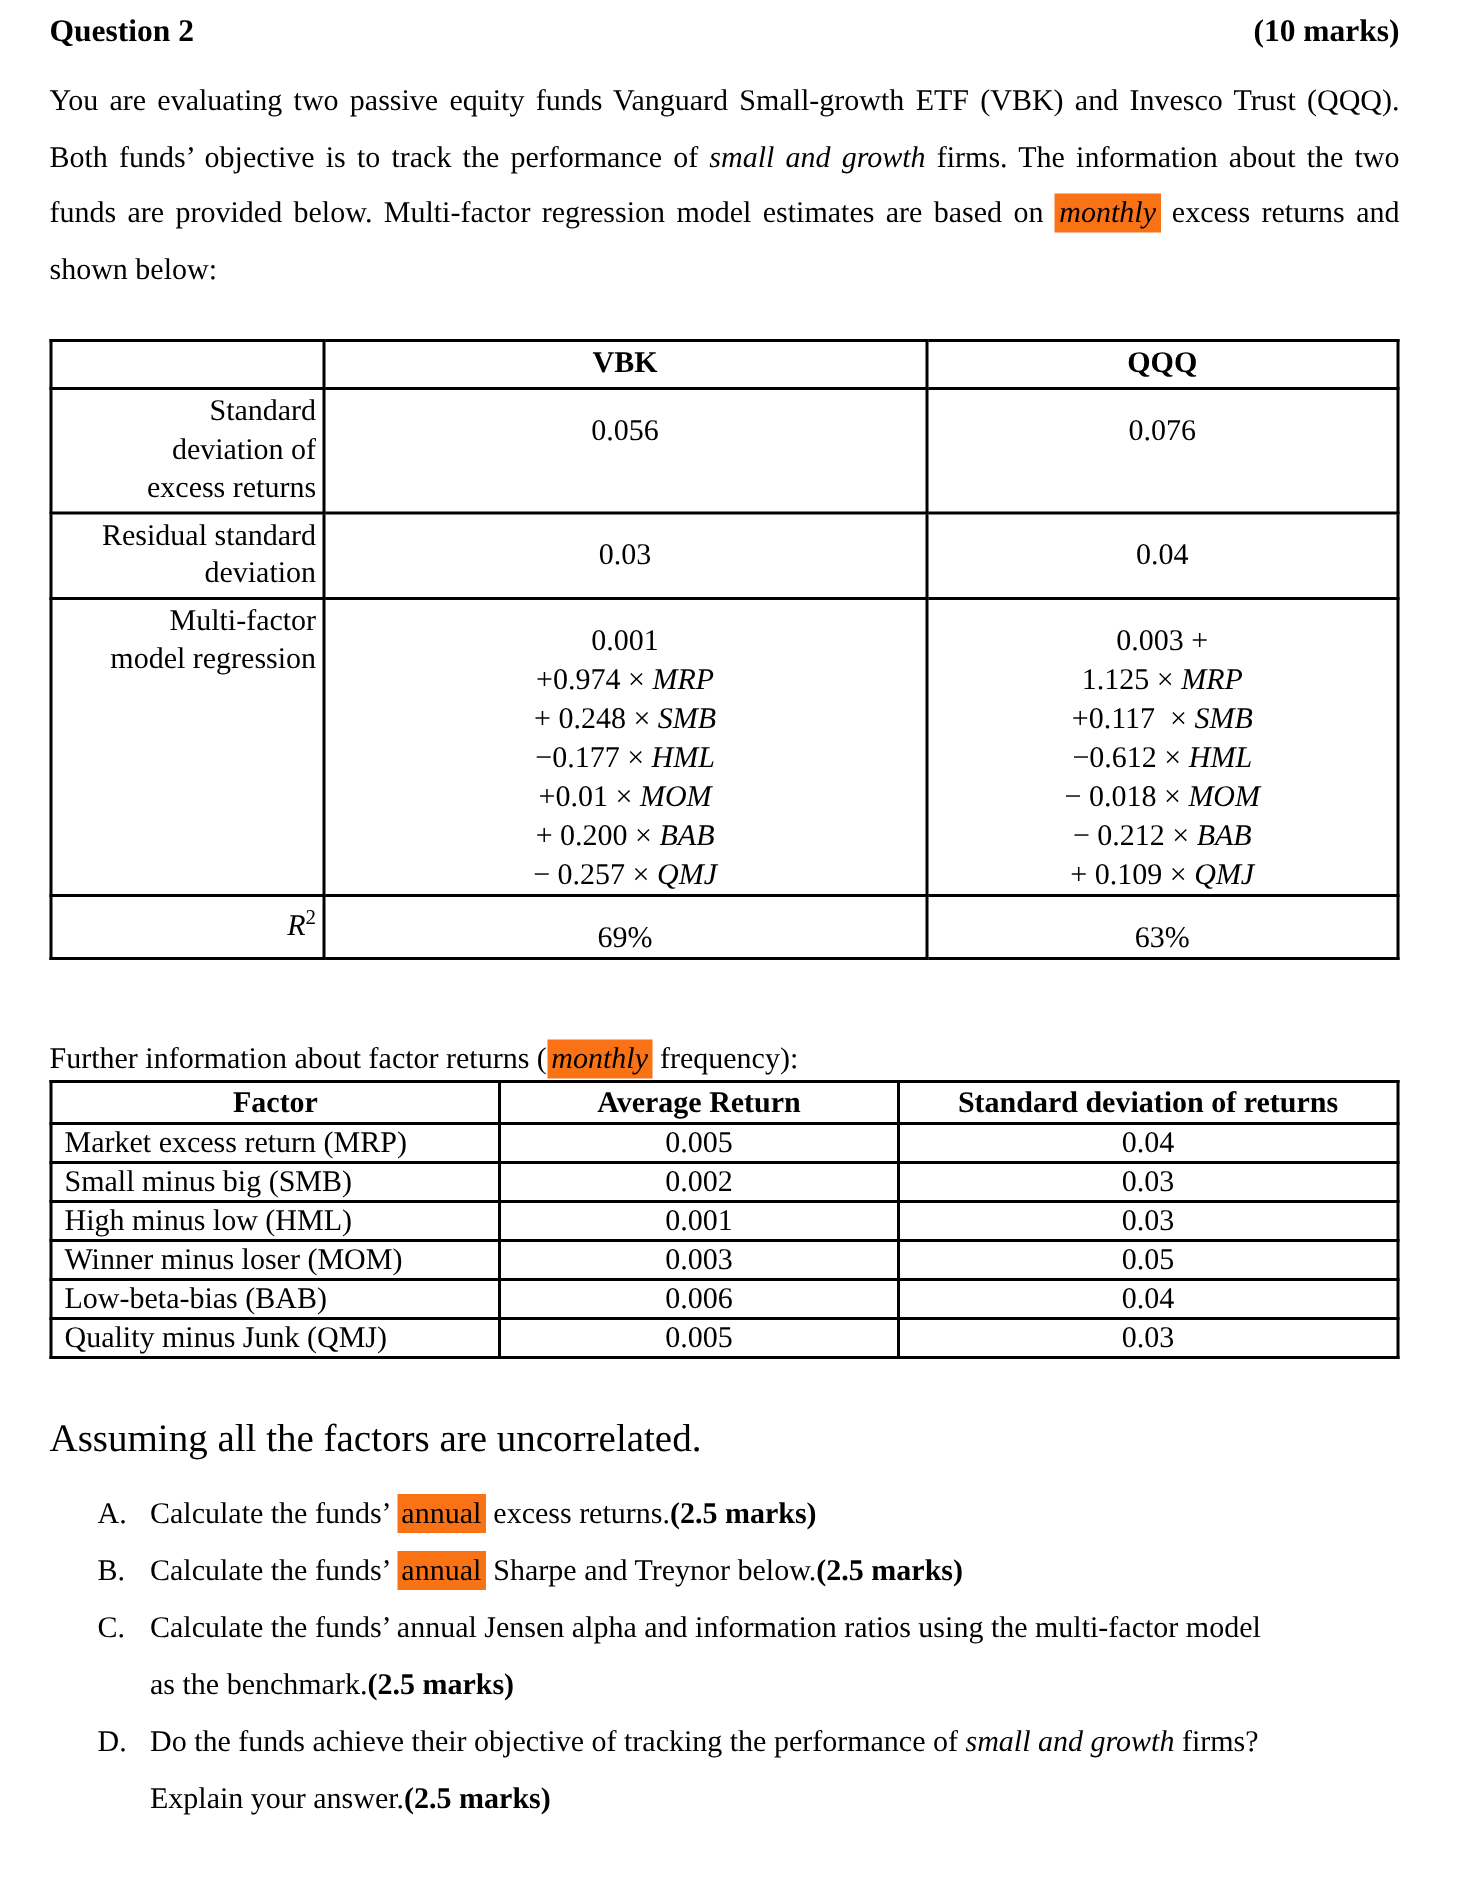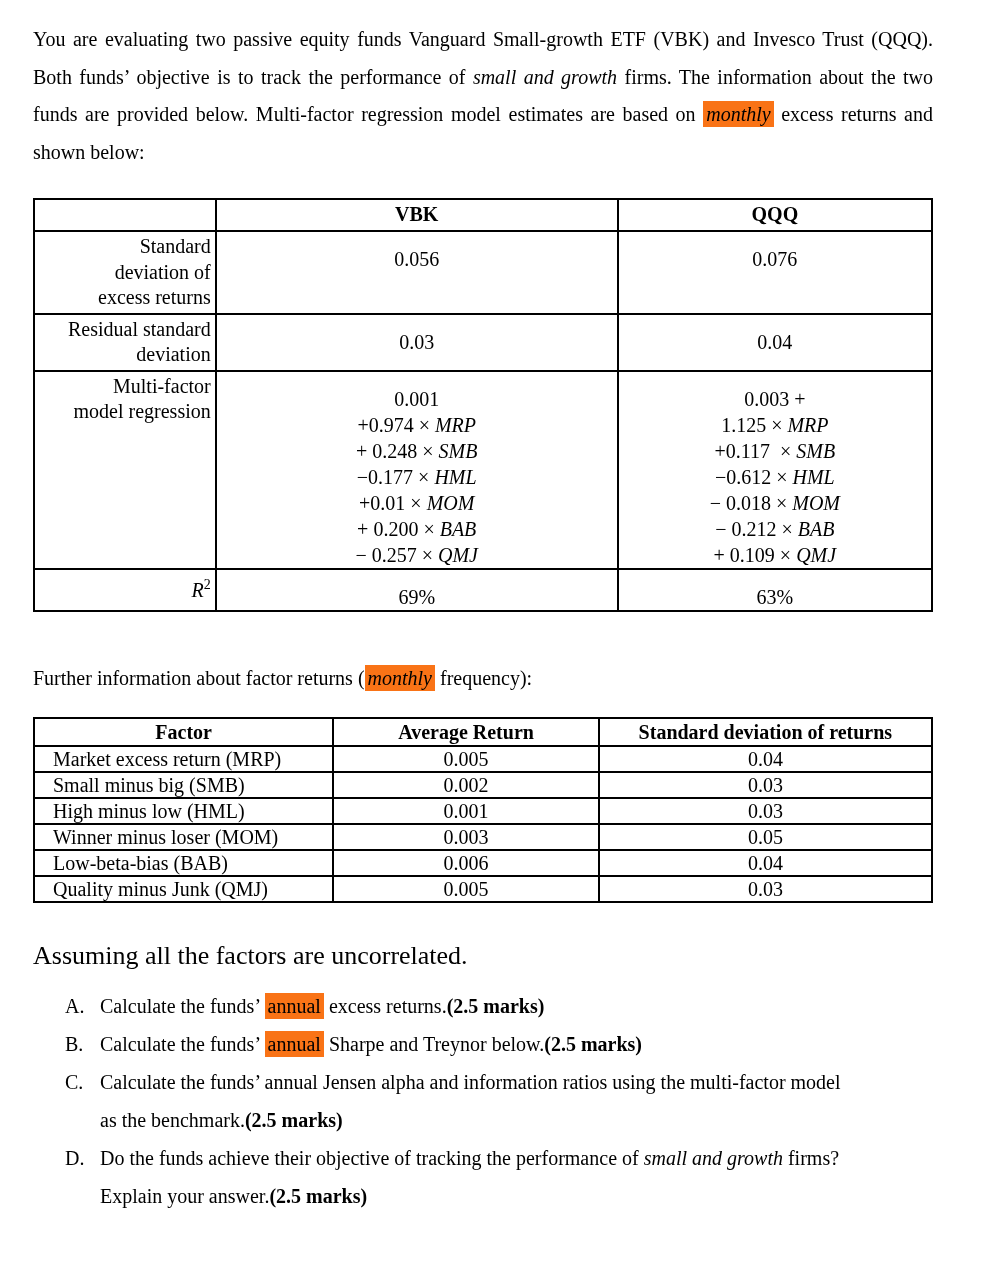--- a/index.html
+++ b/index.html
@@ -59,43 +59,47 @@
   .reg-line { line-height: 26px; text-align: center; }
   .fac { font-style: italic; }
   .r2 { font-style: italic; }
   .r2-cell { line-height: 27px; padding-left: 7px; }
   .r2-cell sup { font-size: 14px; font-style: normal; }
 
   
   .further { margin-top: 52px; font-size: 20px; line-height: 28px; }
 
   
-  .factor-table { margin-top: 25px; }
+  .factor-table { }
   .factor-table .col-factor { width: 300px; }
   .factor-table .col-avg    { width: 266px; }
   .factor-table .col-sd     { width: 334px; }
   .factor-table th { height: 28px; line-height: 26px; text-align: center; font-weight: bold; }
   .factor-table td { height: 26px; line-height: 24px; text-align: center; }
-  .factor-table td.fct { text-align: left; padding-left: 18px; }
+  .factor-table td.fct { text-align: left; padding-left: 8px; }
 
   
   .assumption { margin-top: 39px; font-size: 26px; line-height: 28px; }
   .questions { margin-top: 17px; margin-left: 32px; font-size: 20px; line-height: 38px; }
   .q-item { display: flex; }
   .q-letter { width: 35px; flex: 0 0 35px; }
   .q-body { flex: 1; }
   .q-line { display: flex; justify-content: flex-start; }
   .q-marks { font-weight: bold; white-space: nowrap; }
 </style>
 </head>
 <body>
 
 <div class="page">
   <div class="content">
 
+    <div class="doc-header">
+      <span>Question 2</span>
+      <span>(10 marks)</span>
+    </div>
 
     <p class="intro"><span>You are evaluating two passive equity funds Vanguard Small-growth ETF (VBK) and Invesco Trust (QQQ). Both funds’ objective is to track the performance of </span><span class="it">small and growth</span><span> firms. The information about the two funds are provided below. Multi-factor regression model estimates are based on </span><span class="hl it">monthly</span><span> excess returns and shown below:</span></p>
 
     <table class="fund-table">
       <tbody>
           <tr>
         <th class="col-label"></th>
         <th class="col-vbk">VBK</th>
         <th class="col-qqq">QQQ</th>
       </tr>

